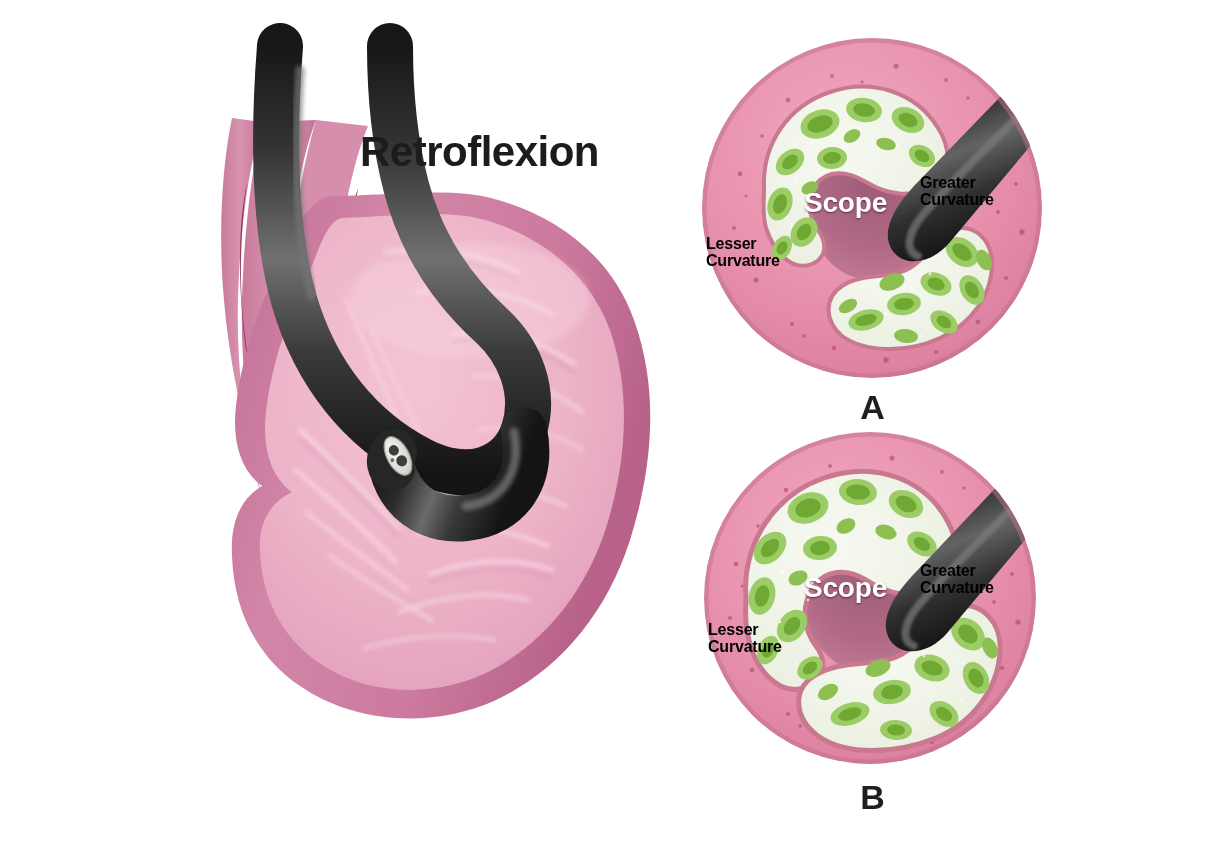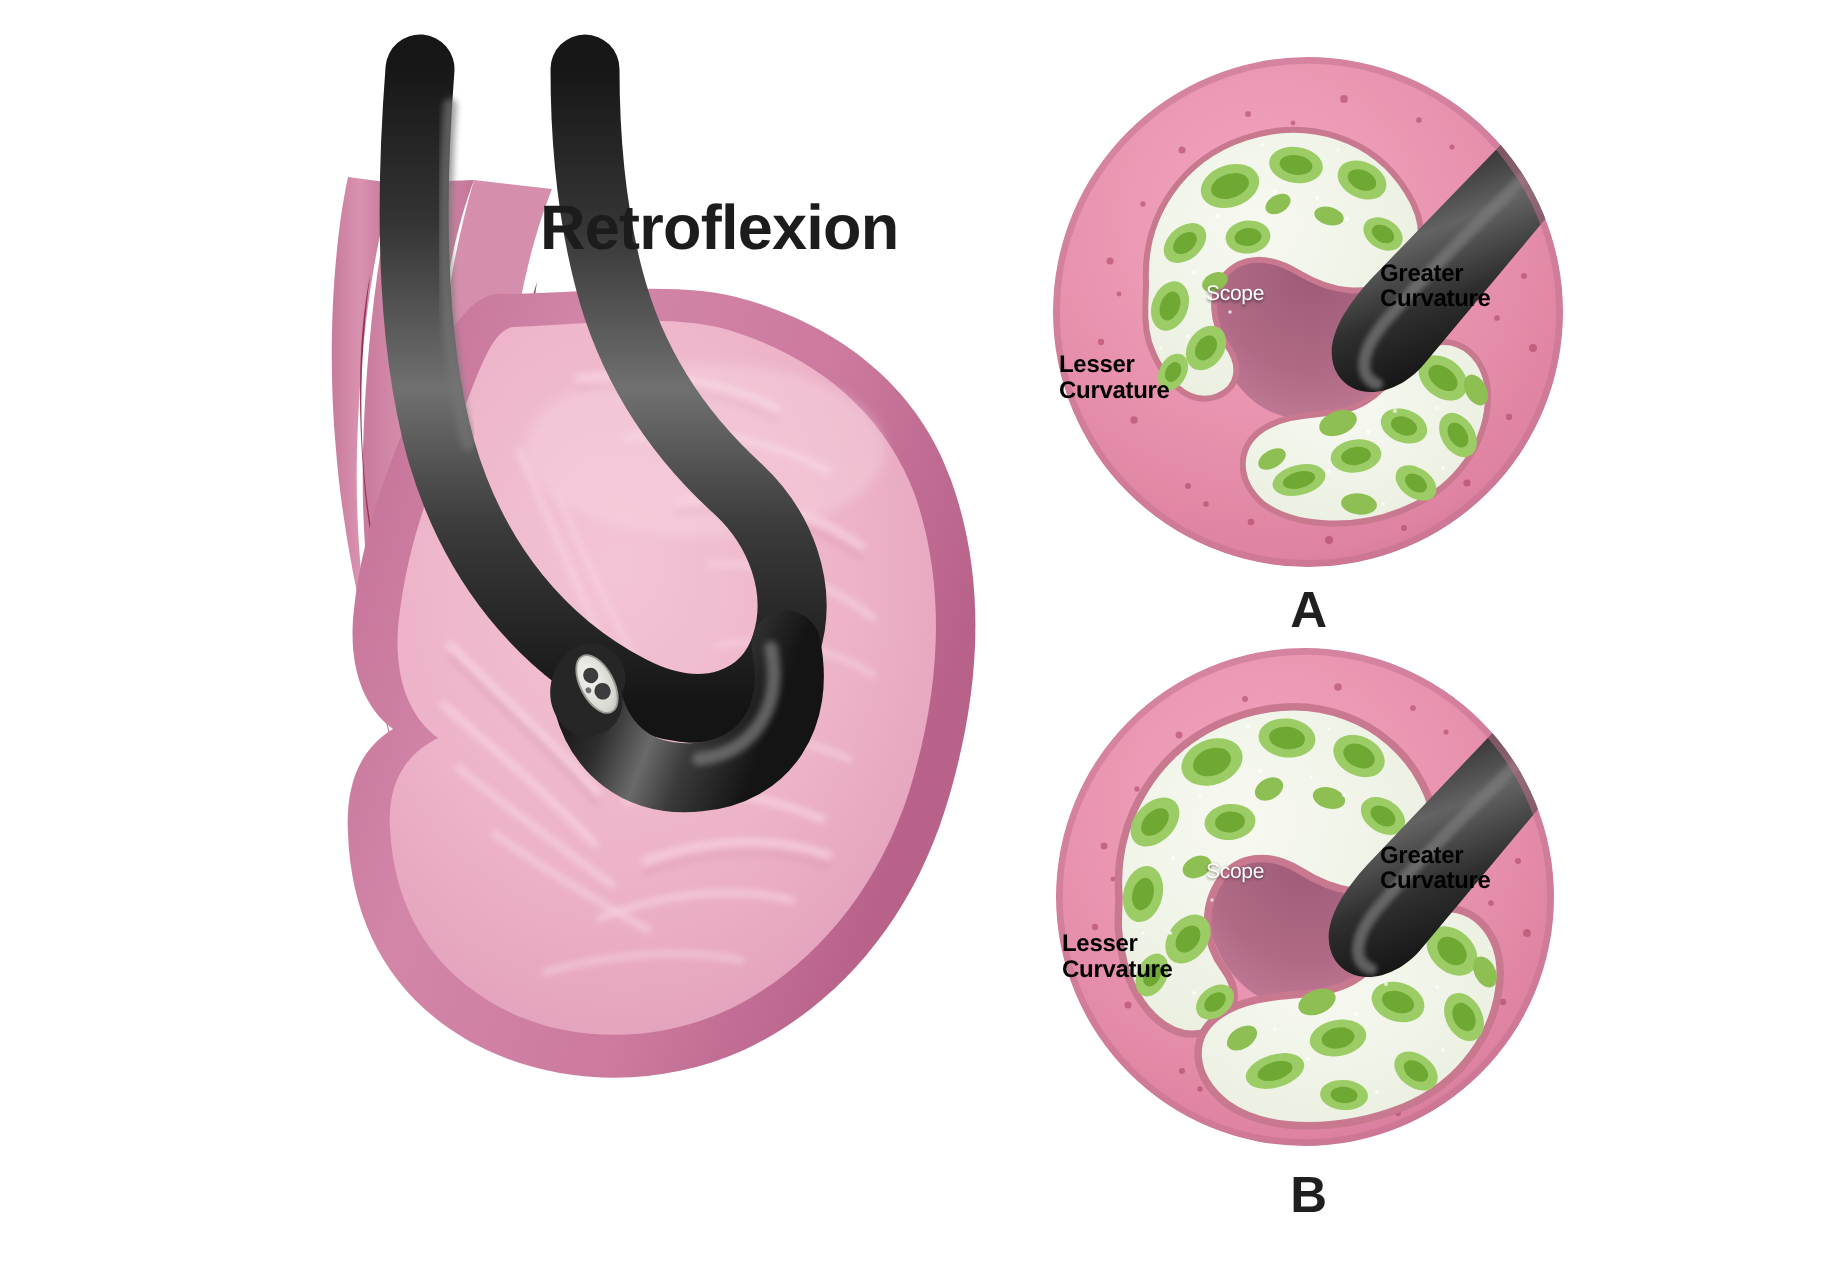--- a/index.html
+++ b/index.html
@@ -18,21 +18,21 @@
   .circle-panel{position:absolute;}
   .panel-letter{
     position:absolute;width:100%;text-align:center;
     font-size:34px;font-weight:700;color:#1f1f1f;
   }
   .view-label{
     position:absolute;font-size:16px;font-weight:700;color:#000;
     line-height:1.07;white-space:pre-line;letter-spacing:-0.2px;
   }
   .scope-label{
-    position:absolute;font-size:14px;font-weight:400;color:#fff;
+    position:absolute;font-size:28px;font-weight:700;color:#fff;
     white-space:nowrap;letter-spacing:-0.2px;
     text-shadow:0 1px 2px rgba(0,0,0,.55);
   }
 </style>
 </head>
 <body>
 
 <div id="stage">
 
   <div id="left-panel">

